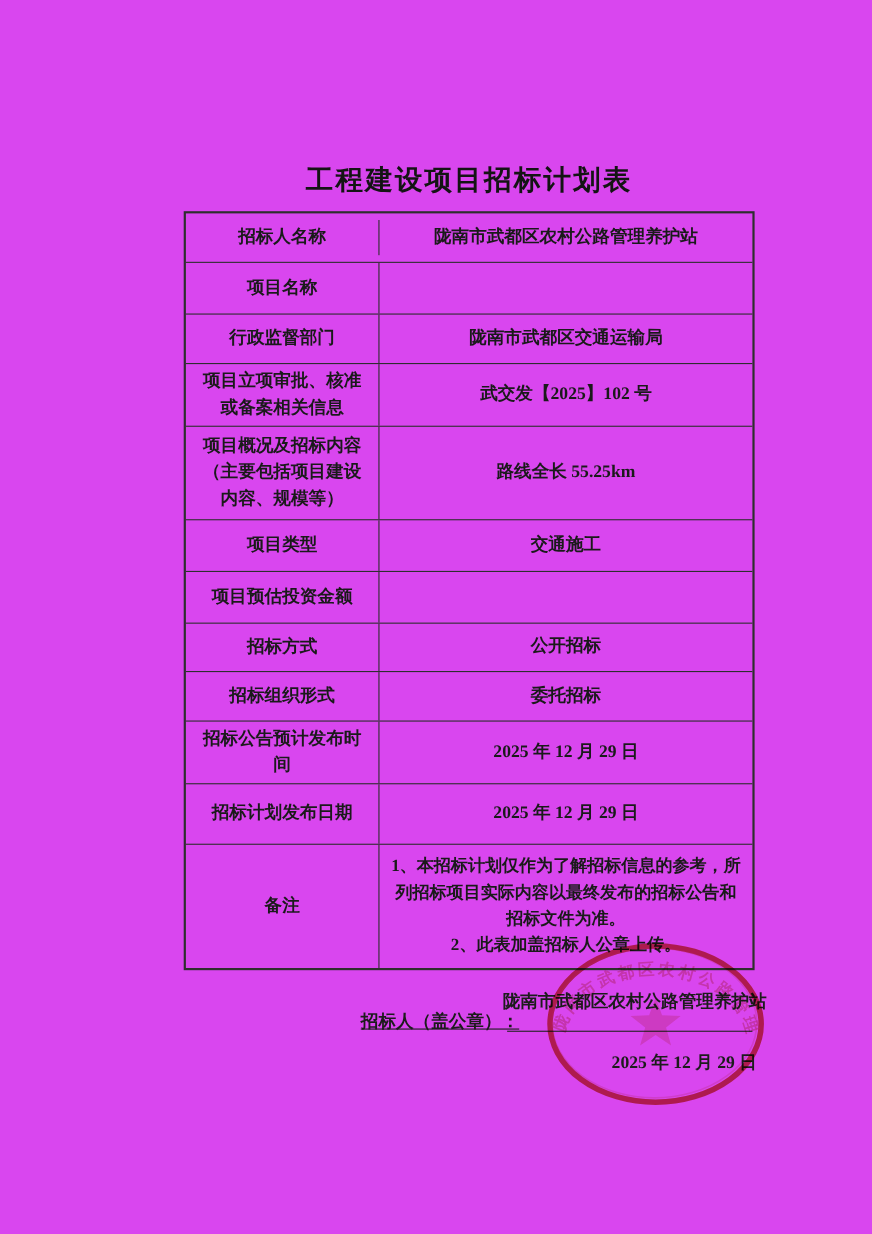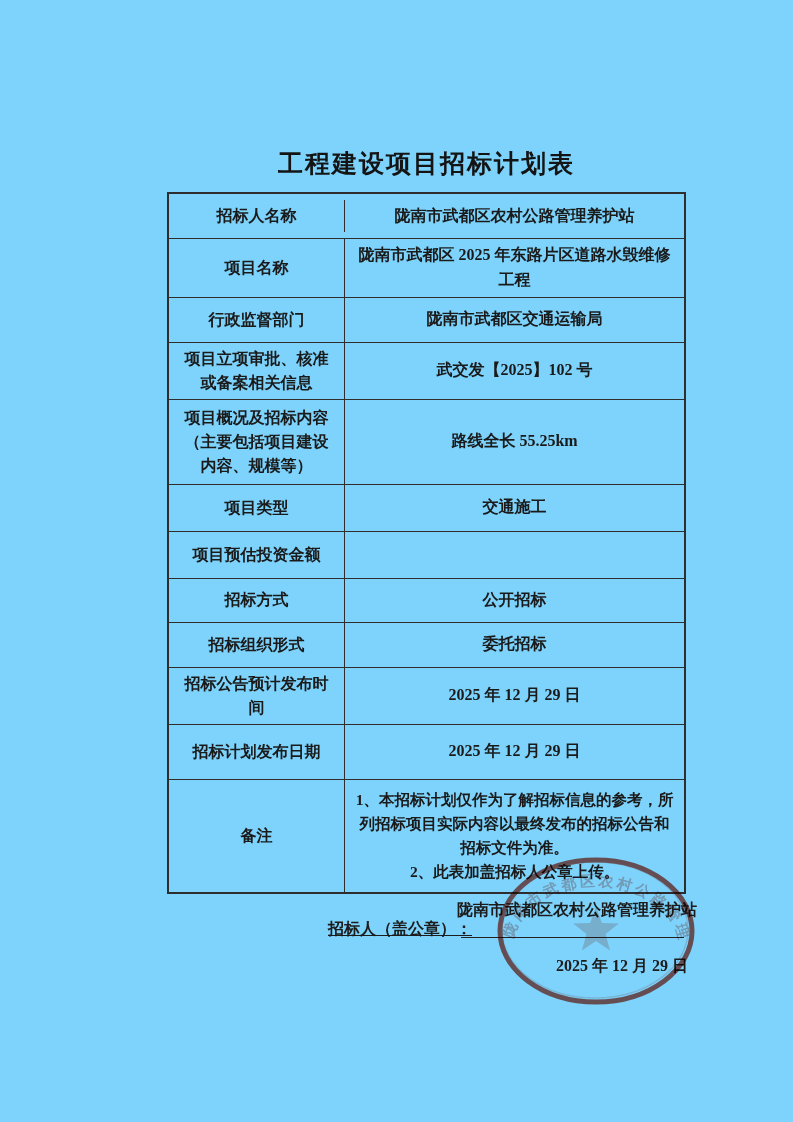--- a/index.html
+++ b/index.html
@@ -1,18 +1,18 @@
 <!DOCTYPE html>
 <html><head>
 <meta charset="utf-8">
 <style>
   html,body { margin:0; padding:0; background:#ffffff; }
   .page {
     position:relative; width:793px; height:1122px;
-    background:#7dd3fc; overflow:hidden;
+    background:#d946ef; overflow:hidden;
     font-family:"Liberation Serif","DejaVu Serif",serif;
     color:#1c1c1c;
   }
   .doc-title {
     position:absolute; left:167px; top:147px; width:519px;
     text-align:center; font-size:25px; font-weight:700; letter-spacing:2px;
     color:#141414;
   }
   .bid-table {
     position:absolute; left:167px; top:192px; width:519px;
@@ -55,21 +55,20 @@
 
   <div class="doc-title">工程建设项目招标计划表</div>
 
   <div class="bid-table">
     <div class="t-row" style="min-height:44px">
       <div class="cell-label">招标人名称</div>
       <div class="cell-value">陇南市武都区农村公路管理养护站</div>
     </div>
     <div class="t-row" style="min-height:46px">
       <div class="cell-label">项目名称</div>
-      <div class="cell-value">陇南市武都区 2025 年东路片区道路水毁维修工程</div>
     </div>
     <div class="t-row" style="min-height:44px">
       <div class="cell-label">行政监督部门</div>
       <div class="cell-value">陇南市武都区交通运输局</div>
     </div>
     <div class="t-row" style="min-height:54px">
       <div class="cell-label">项目立项审批、核准或备案相关信息</div>
       <div class="cell-value">武交发【2025】102 号</div>
     </div>
     <div class="t-row" style="min-height:84px">

